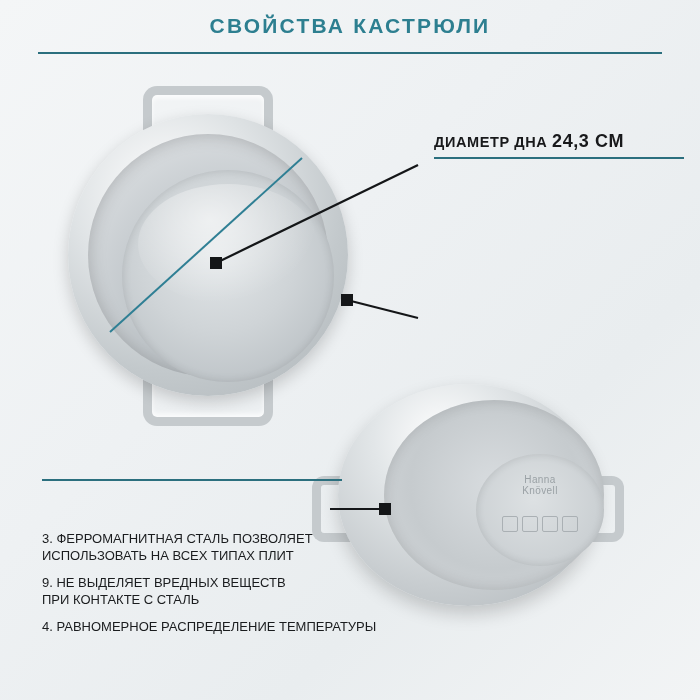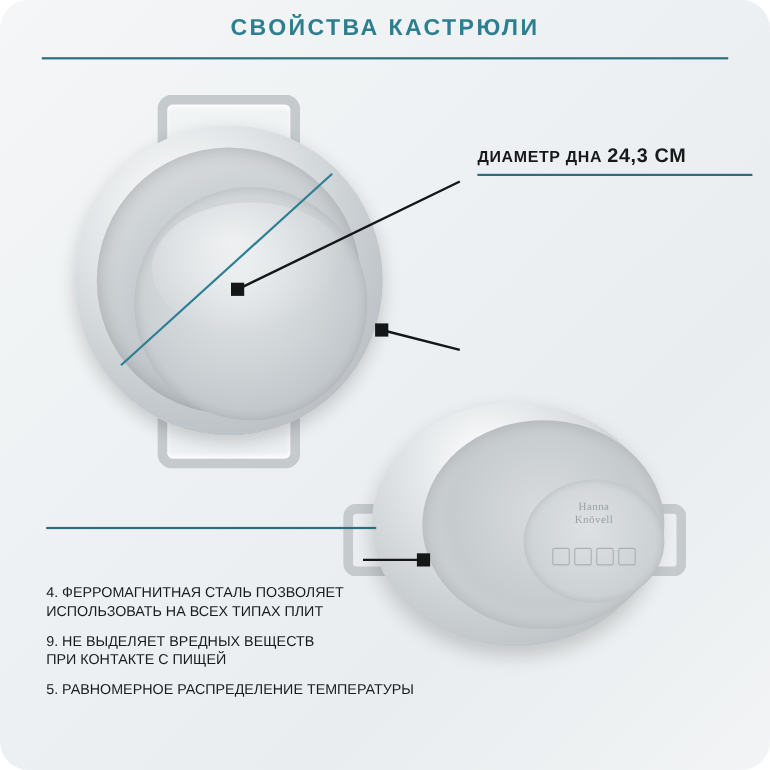--- a/index.html
+++ b/index.html
@@ -12,21 +12,20 @@
     font-family: "Liberation Sans", sans-serif;
     background: #ffffff;
     overflow: hidden;
   }
   #root {
     position: relative;
     width: 700px;
     height: 700px;
     background: linear-gradient(135deg, #f4f6f7 0%, #eef1f3 40%, #e9edef 70%, #f2f4f5 100%);
     overflow: hidden;
-    border-radius: 26px;
   }
 
   
   .header-title {
     position: absolute;
     top: 14px;
     left: 0;
     width: 700px;
     text-align: center;
     font-size: 21px;
@@ -121,24 +120,23 @@
     top: 30px;
     width: 240px;
     height: 252px;
     pointer-events: none;
   }
 
   
   .lid {
     position: absolute;
     left: 312px;
-    top: 366px;
+    top: 384px;
     width: 312px;
     height: 230px;
-    font-family: Liberation Serif, serif;
   }
   .lid-handle-left, .lid-handle-right {
     position: absolute;
     top: 92px;
     width: 46px;
     height: 48px;
     border: 9px solid #c5cacd;
     background: transparent;
   }
   .lid-handle-left {
@@ -329,25 +327,25 @@
     <div class="underline"></div>
   </div>
 
 
   <div class="callout" id="callout-heat">
     <div class="underline"></div>
   </div>
 
   <div class="features">
     <div class="feature">
-      <span class="ftext">4. ФЕРРОМАГНИТНАЯ СТАЛЬ ПОЗВОЛЯЕТ</span>
+      <span class="ftext">3. ФЕРРОМАГНИТНАЯ СТАЛЬ ПОЗВОЛЯЕТ</span>
       <span class="ftext">ИСПОЛЬЗОВАТЬ НА ВСЕХ ТИПАХ ПЛИТ</span>
     </div>
     <div class="feature">
       <span class="ftext">9. НЕ ВЫДЕЛЯЕТ ВРЕДНЫХ ВЕЩЕСТВ</span>
-      <span class="ftext">ПРИ КОНТАКТЕ С ПИЩЕЙ</span>
+      <span class="ftext">ПРИ КОНТАКТЕ С СТАЛЬ</span>
     </div>
     <div class="feature">
-      <span class="ftext">5. РАВНОМЕРНОЕ РАСПРЕДЕЛЕНИЕ ТЕМПЕРАТУРЫ</span>
+      <span class="ftext">4. РАВНОМЕРНОЕ РАСПРЕДЕЛЕНИЕ ТЕМПЕРАТУРЫ</span>
     </div>
   </div>
 
 </div>
 
 </body></html>

